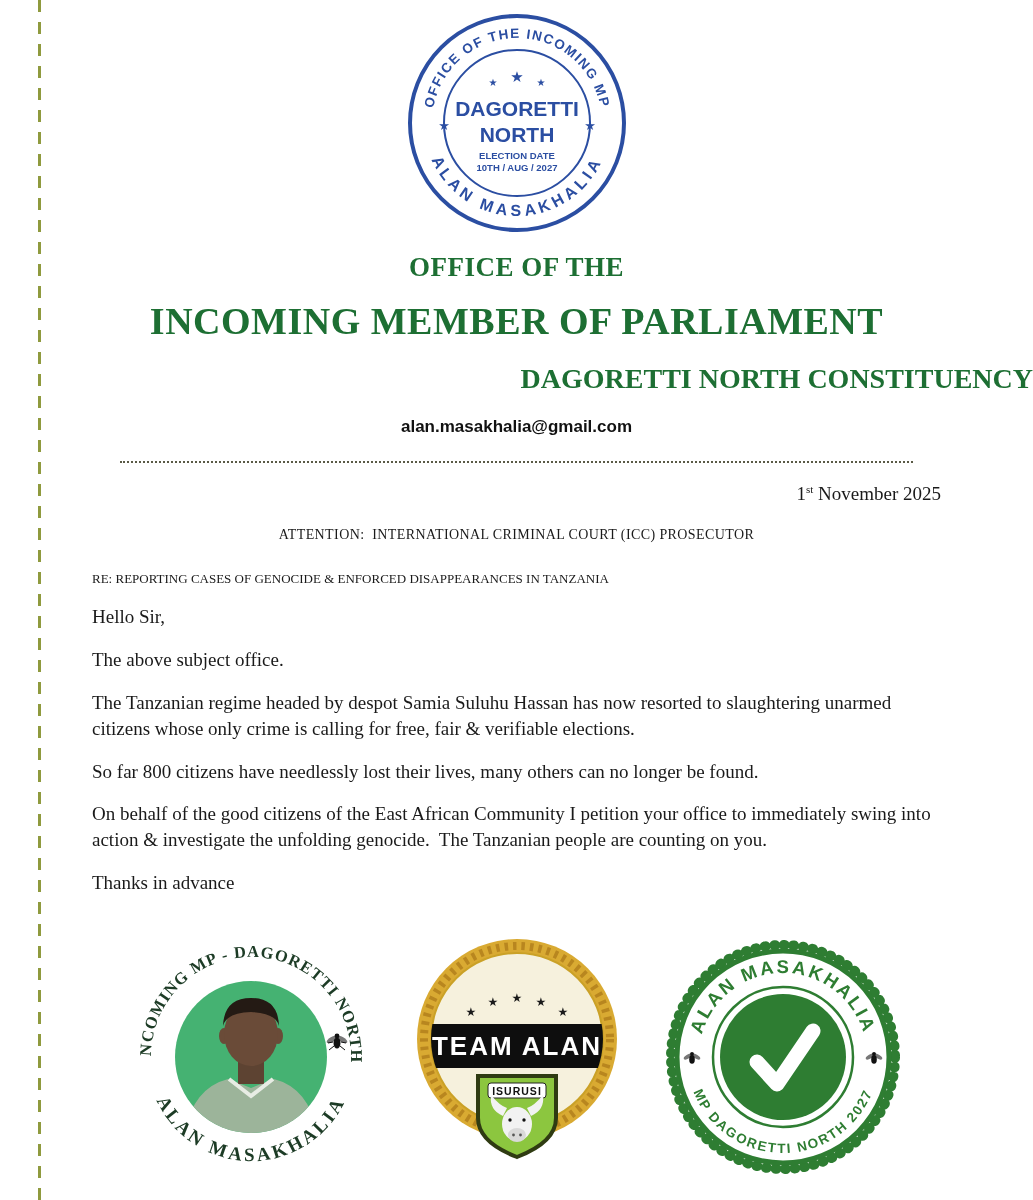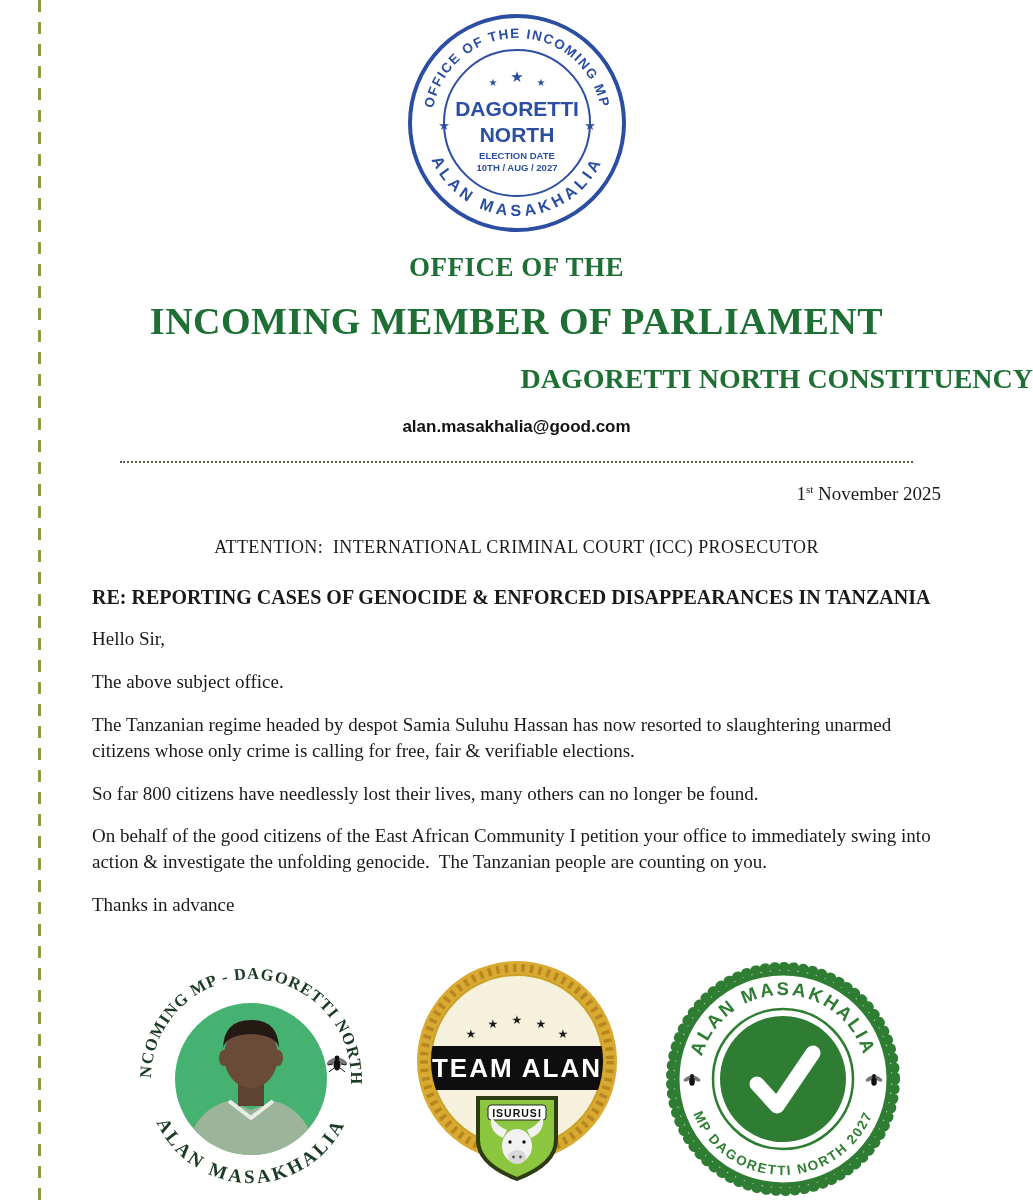--- a/index.html
+++ b/index.html
@@ -26,24 +26,24 @@
     font-weight:bold;font-size:17px;color:#111;
   }
   .dotted-rule{
     margin:24px 120px 0 120px;
     border-top:2px dotted #5a5a46;height:0;
   }
   .letter{padding:0 92px;}
   .date{margin-top:20px;text-align:right;font-size:19px;}
   .date sup{font-size:11px;}
   .attention{
-    margin-top:32px;text-align:center;font-size:18px;
+    margin-top:22px;text-align:center;font-size:14px;
     letter-spacing:.4px;white-space:pre-wrap;
   }
-  .subject{margin-top:28px;font-size:20px;font-weight:bold;}
+  .subject{margin-top:28px;font-size:13px;font-weight:normal;}
   .letter p{
     margin:17px 0 0 0;font-size:19px;line-height:1.36;
     white-space:pre-wrap;
   }
   .badges{
     display:flex;justify-content:center;align-items:center;
     gap:24px;margin-top:40px;
   }
   .badge{width:242px;height:242px;}
   svg text{user-select:none;}
@@ -77,21 +77,21 @@
       <text x="111" y="104" font-family="Liberation Sans, sans-serif" font-size="21" font-weight="bold" fill="#2b4ea2" text-anchor="middle">DAGORETTI</text>
       <text x="111" y="130" font-family="Liberation Sans, sans-serif" font-size="21" font-weight="bold" fill="#2b4ea2" text-anchor="middle">NORTH</text>
       <text x="111" y="147" font-family="Liberation Sans, sans-serif" font-size="9.5" font-weight="bold" fill="#2b4ea2" text-anchor="middle">ELECTION DATE</text>
       <text x="111" y="159" font-family="Liberation Sans, sans-serif" font-size="9.5" font-weight="bold" fill="#2b4ea2" text-anchor="middle">10TH / AUG / 2027</text>
     </svg>
   </div>
 
   <div class="h-green h1">OFFICE OF THE</div>
   <div class="h-green h2">INCOMING MEMBER OF PARLIAMENT</div>
   <div class="h-green h3">DAGORETTI NORTH CONSTITUENCY</div>
-  <div class="email">alan.masakhalia@good.com</div>
+  <div class="email">alan.masakhalia@gmail.com</div>
 
   <div class="dotted-rule"></div>
 
   <div class="letter">
     <div class="date"><span>1</span><sup>st</sup><span> November 2025</span></div>
     <div class="attention">ATTENTION:  INTERNATIONAL CRIMINAL COURT (ICC) PROSECUTOR</div>
     <div class="subject">RE: REPORTING CASES OF GENOCIDE &amp; ENFORCED DISAPPEARANCES IN TANZANIA</div>
     <p>Hello Sir,</p>
     <p>The above subject office.</p>
     <p>The Tanzanian regime headed by despot Samia Suluhu Hassan has now resorted to slaughtering unarmed citizens whose only crime is calling for free, fair &amp; verifiable elections.</p>

